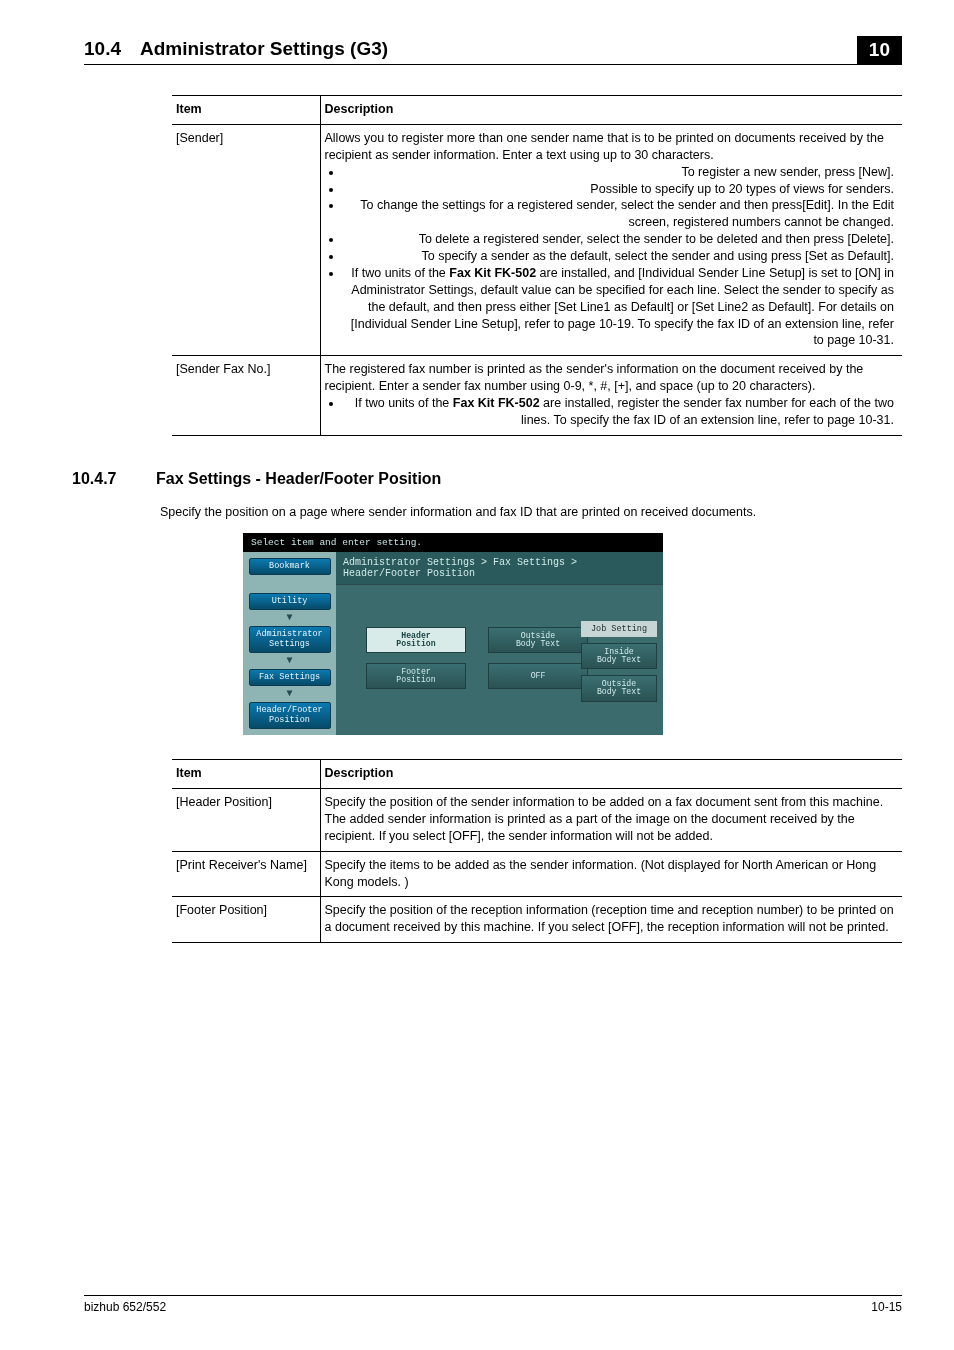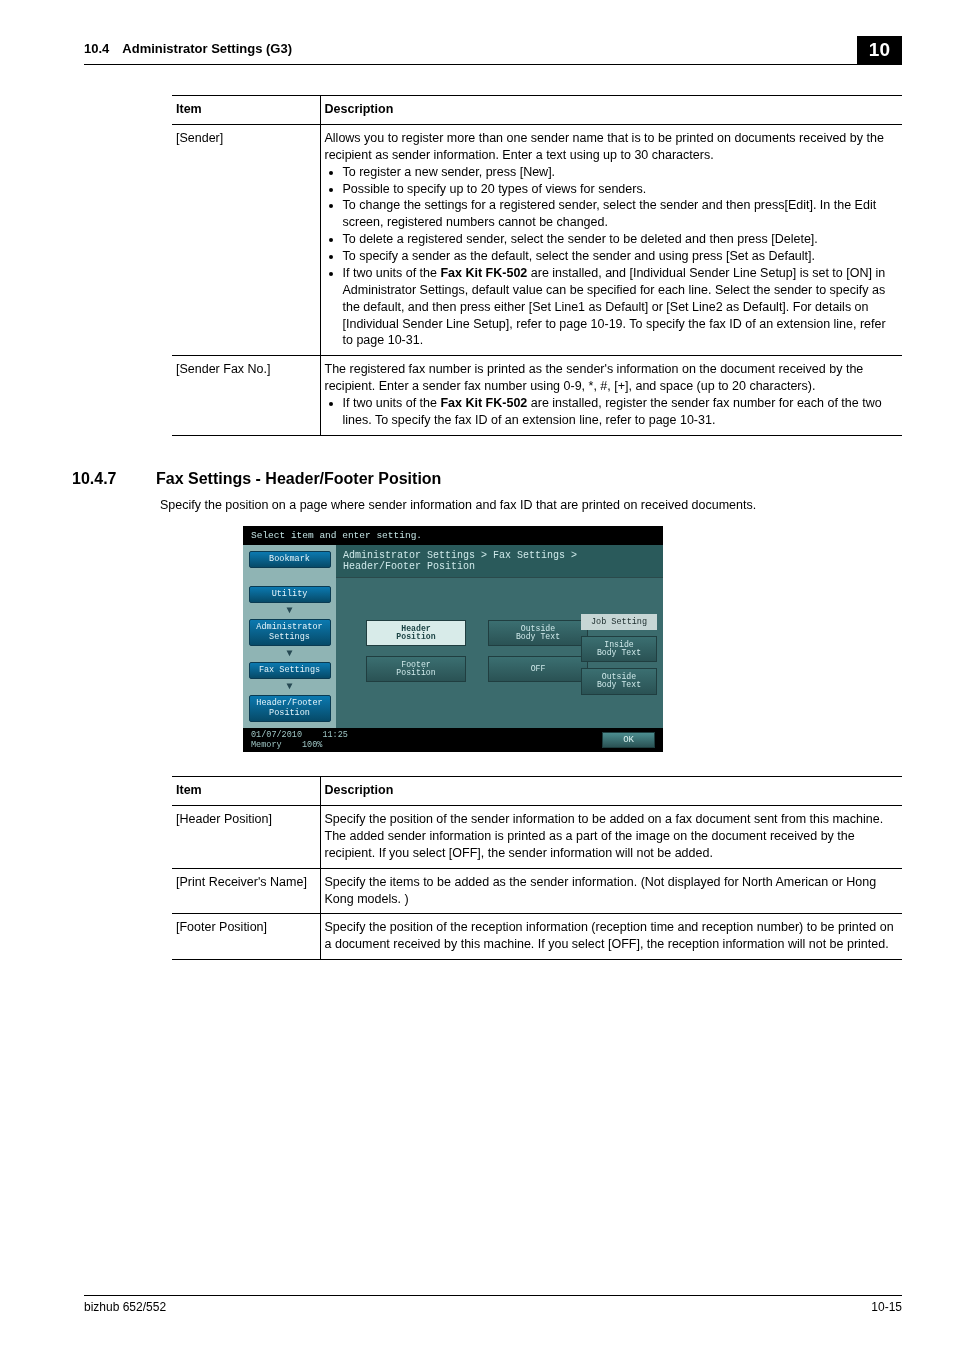--- a/index.html
+++ b/index.html
@@ -23,21 +23,21 @@
     left: 84px;
     right: 52px;
     display: flex;
     align-items: center;
     justify-content: space-between;
     border-bottom: 1px solid #000;
     padding-bottom: 3px;
   }
   .runhead-left {
     font-weight: bold;
-    font-size: 13px;
+    font-size: 19px;
   }
   .chapbox {
     background: #000;
     color: #fff;
     font-weight: bold;
     font-size: 19px;
     padding: 3px 12px 4px;
     margin-bottom: -4px;
   }
 
@@ -75,38 +75,39 @@
     width: 148px;
     border-right: 1px solid #000;
   }
   table.settings tr:last-child td { border-bottom: none; }
   table.settings { border-bottom: 1px solid #000; }
 
   ul.tight {
     list-style: disc;
     margin: 0 0 0 18px;
     padding: 0;
+    text-align: right;
   }
   ul.tight li {
     margin: 0;
     padding: 0;
   }
 
   h3.secnum {
     margin: 34px 0 6px -12px;
     font-size: 16px;
     font-weight: bold;
     display: flex;
     gap: 24px;
   }
   h3.secnum .num { min-width: 60px; }
 
   .intro {
     margin-left: 76px;
-    margin-top: 10px;
+    margin-top: 17px;
     margin-bottom: 14px;
     font-size: 12.5px;
   }
 
   
   .capwrap {
     width: 500px;
     margin: 0 auto 24px;
   }
   .cap {
@@ -321,29 +322,20 @@
               <div class="jslabel">Job Setting</div>
               <div class="rbtn" style="white-space:pre-line">Inside
 Body Text</div>
               <div class="rbtn" style="white-space:pre-line">Outside
 Body Text</div>
             </div>
           </div>
           <div class="main-fill"></div>
         </div>
       </div>
-      <div class="status">
-        <span>
-          <span>01/07/2010</span>&nbsp;&nbsp;&nbsp;
-          <span>11:25</span><br>
-          <span>Memory</span>&nbsp;&nbsp;&nbsp;
-          <span>100%</span>
-        </span>
-        <span class="ok">OK</span>
-      </div>
     </div>
   </div>
 
   <div class="tbl-wrap">
     <table class="settings">
       <tbody>
           <tr>
         <th class="itm">Item</th>
         <th>Description</th>
       </tr>

